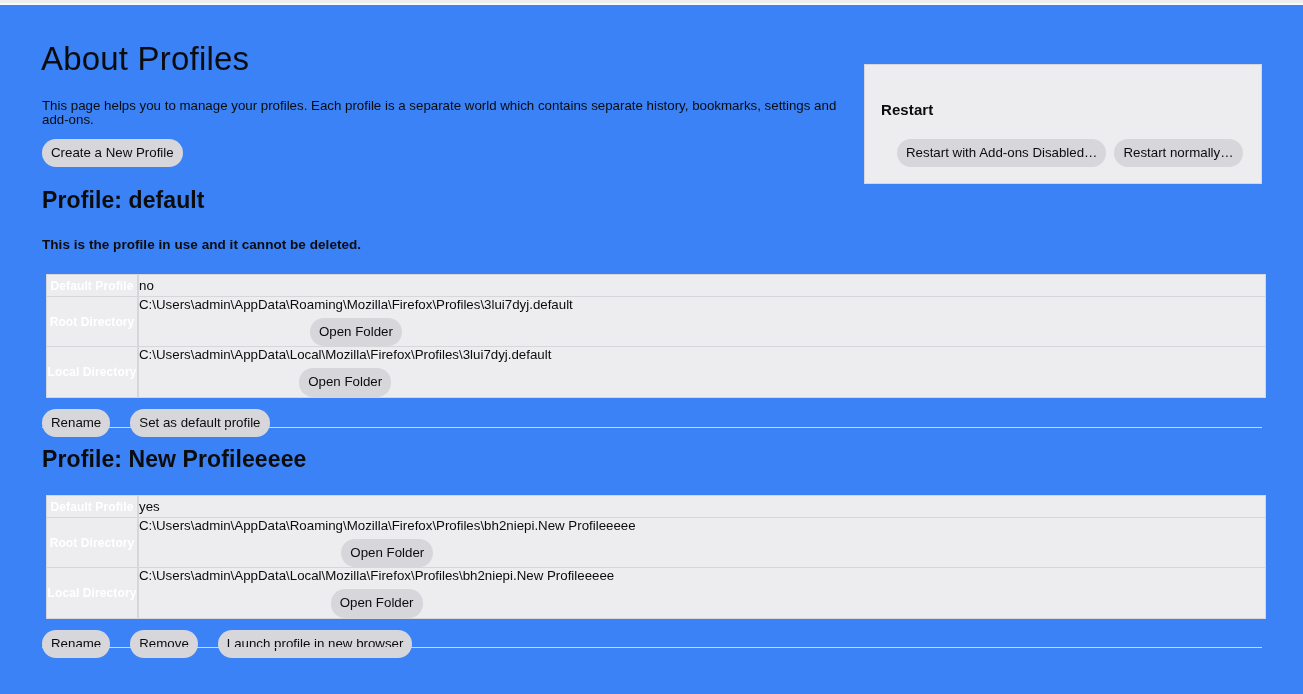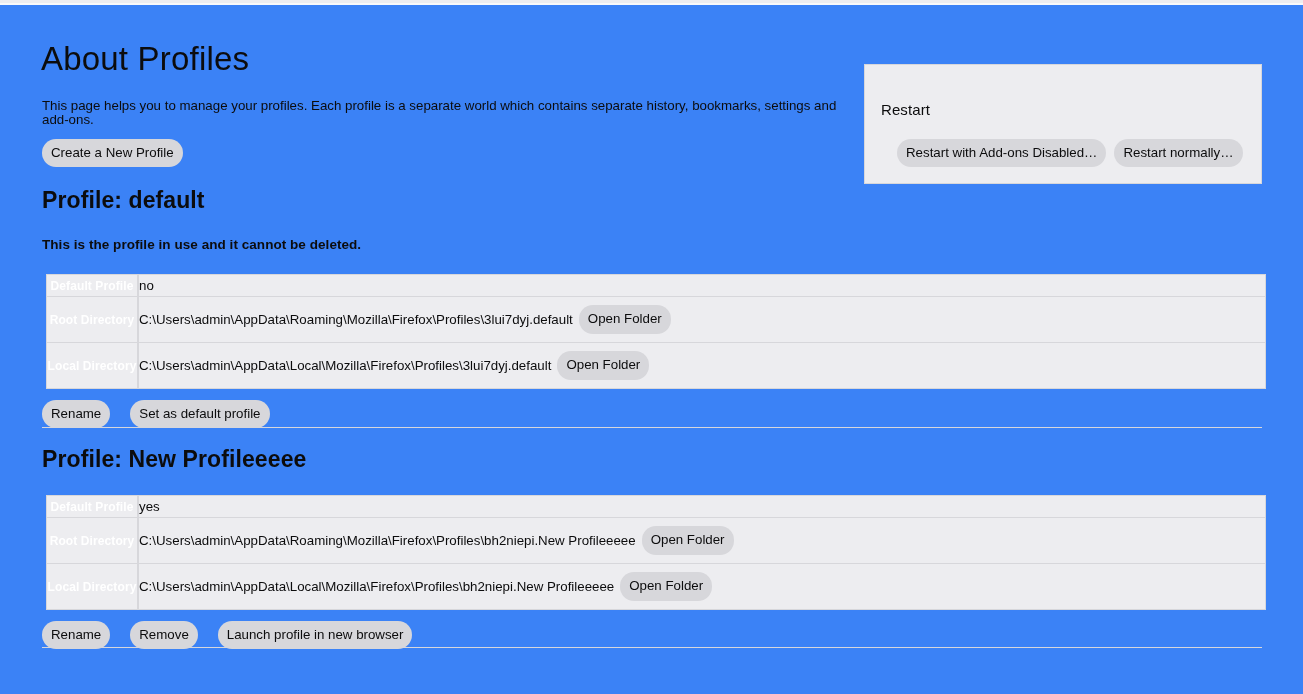--- a/index.html
+++ b/index.html
@@ -38,21 +38,21 @@
     height: 120px;
     background: #ededf0;
     border: 1px solid #d7d7db;
     box-sizing: border-box;
   }
   #restart-title {
     position: absolute;
     left: 16px;
     top: 36px;
     font-size: 15px;
-    font-weight: normal;
+    font-weight: bold;
     color: #0c0c0d;
     letter-spacing: 0.1px;
   }
   #restart-buttons {
     position: absolute;
     left: 16px;
     top: 74px;
     display: flex;
     gap: 8px;
     padding-left: 16px;
@@ -153,20 +153,21 @@
     padding-left: 9px;
     white-space: nowrap;
   }
   tr.short-row td { height: 21px; }
   tr.tall-row td { height: 45px; }
 
   .value-inline {
     display: inline-flex;
     align-items: center;
     gap: 6px;
+    flex-direction: column;
   }
 
   .row-buttons {
     display: flex;
     gap: 20px;
     padding-top: 7px;
   }
 
   hr.section-divider {
     border: none;

